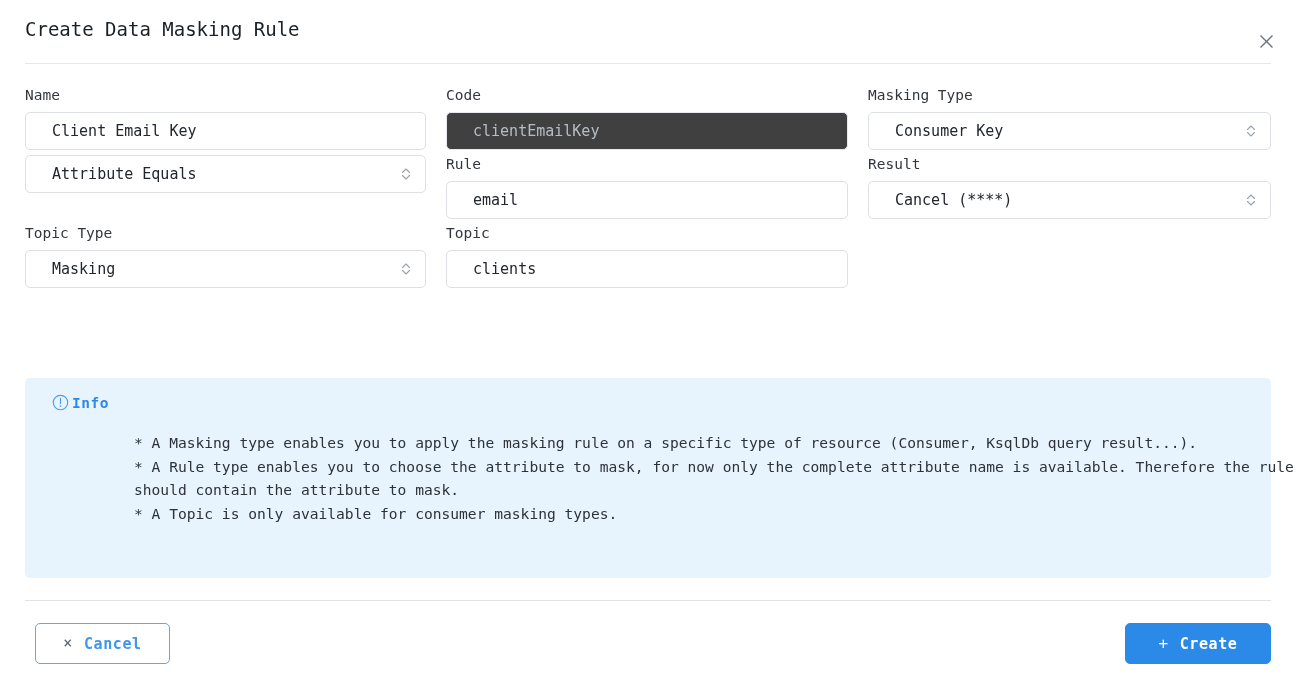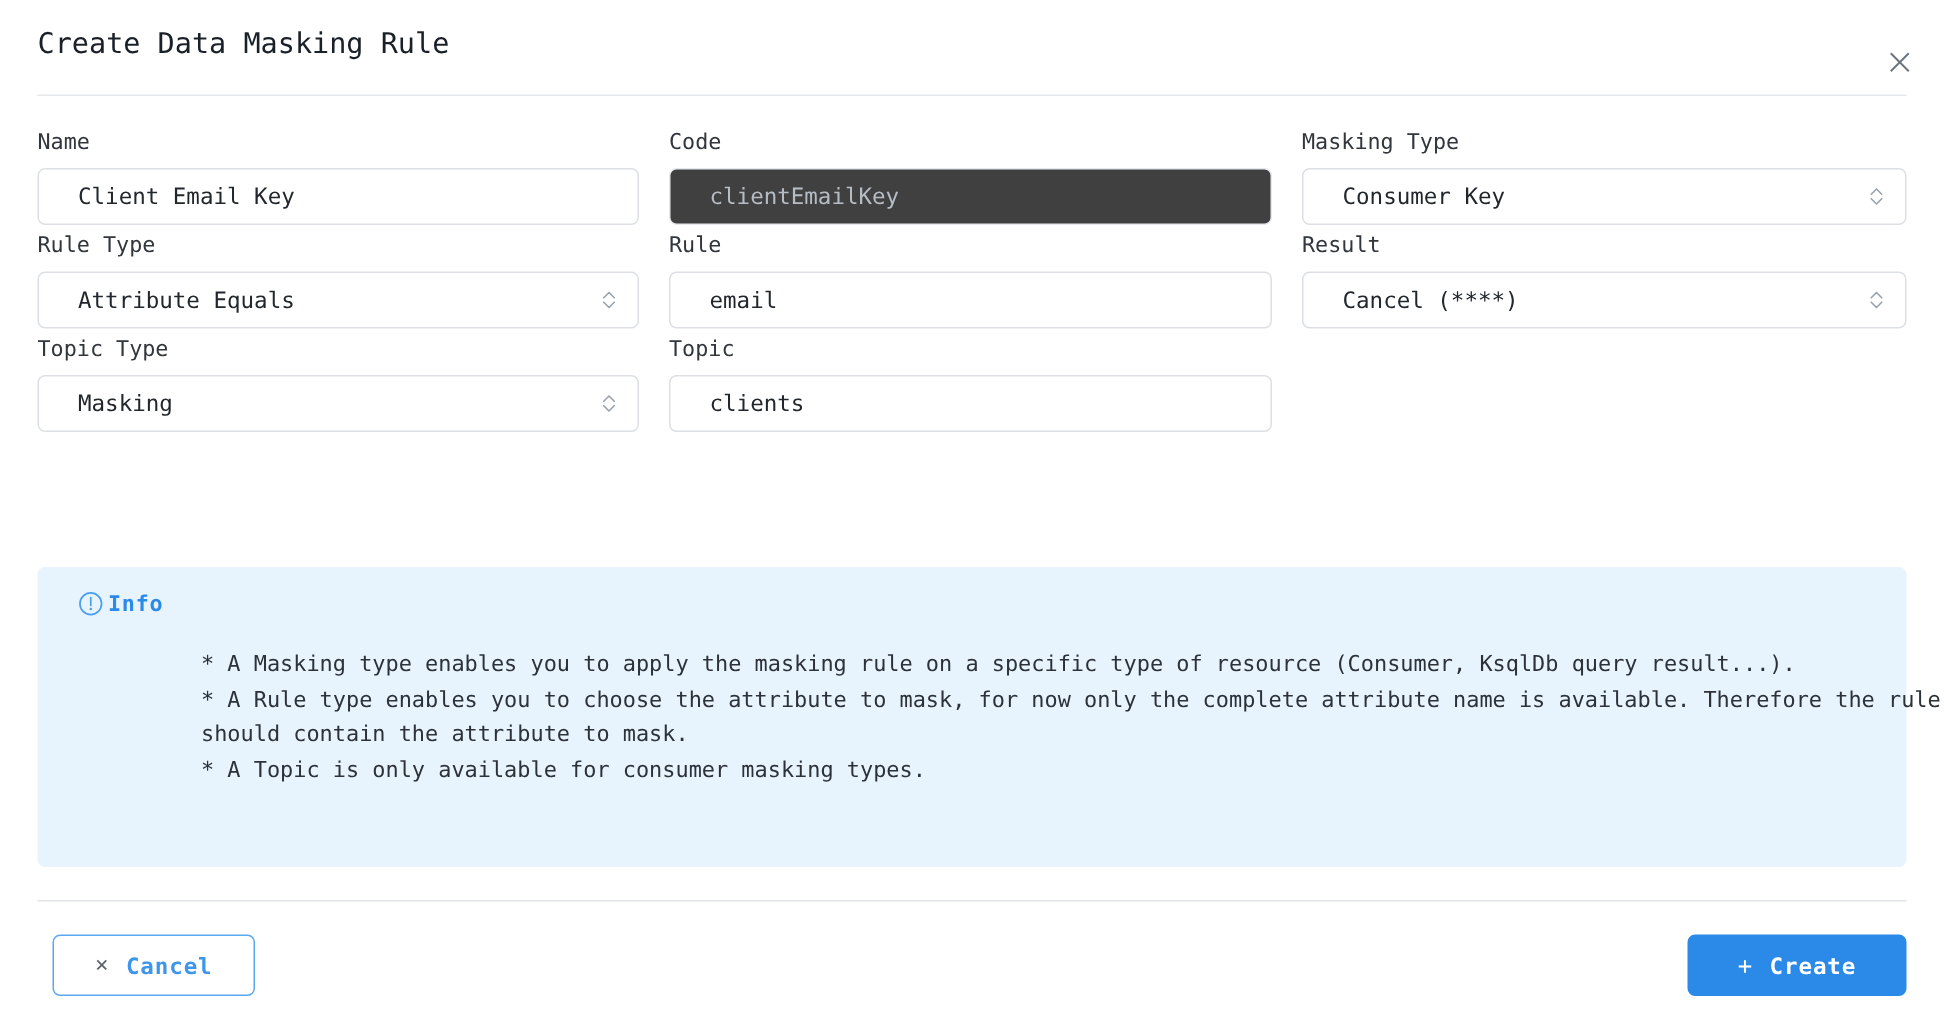--- a/index.html
+++ b/index.html
@@ -243,21 +243,20 @@
               <path d="M2.5 6.5 L6 3 L9.5 6.5" fill="none" stroke="#9aa3ad" stroke-width="1.1" stroke-linecap="round" stroke-linejoin="round"></path>
               <path d="M2.5 9.5 L6 13 L9.5 9.5" fill="none" stroke="#9aa3ad" stroke-width="1.1" stroke-linecap="round" stroke-linejoin="round"></path>
             </svg>
           </span>
         </div>
       </div>
     </div>
 
     <div class="form-row">
       <div class="field col1">
-        <span class="field-label">Rule Type</span>
         <div class="control select">
           <span class="value">Attribute Equals</span>
           <span class="chev">
             <svg width="12" height="16" viewBox="0 0 12 16" aria-hidden="true">
               <path d="M2.5 6.5 L6 3 L9.5 6.5" fill="none" stroke="#9aa3ad" stroke-width="1.1" stroke-linecap="round" stroke-linejoin="round"></path>
               <path d="M2.5 9.5 L6 13 L9.5 9.5" fill="none" stroke="#9aa3ad" stroke-width="1.1" stroke-linecap="round" stroke-linejoin="round"></path>
             </svg>
           </span>
         </div>
       </div>

